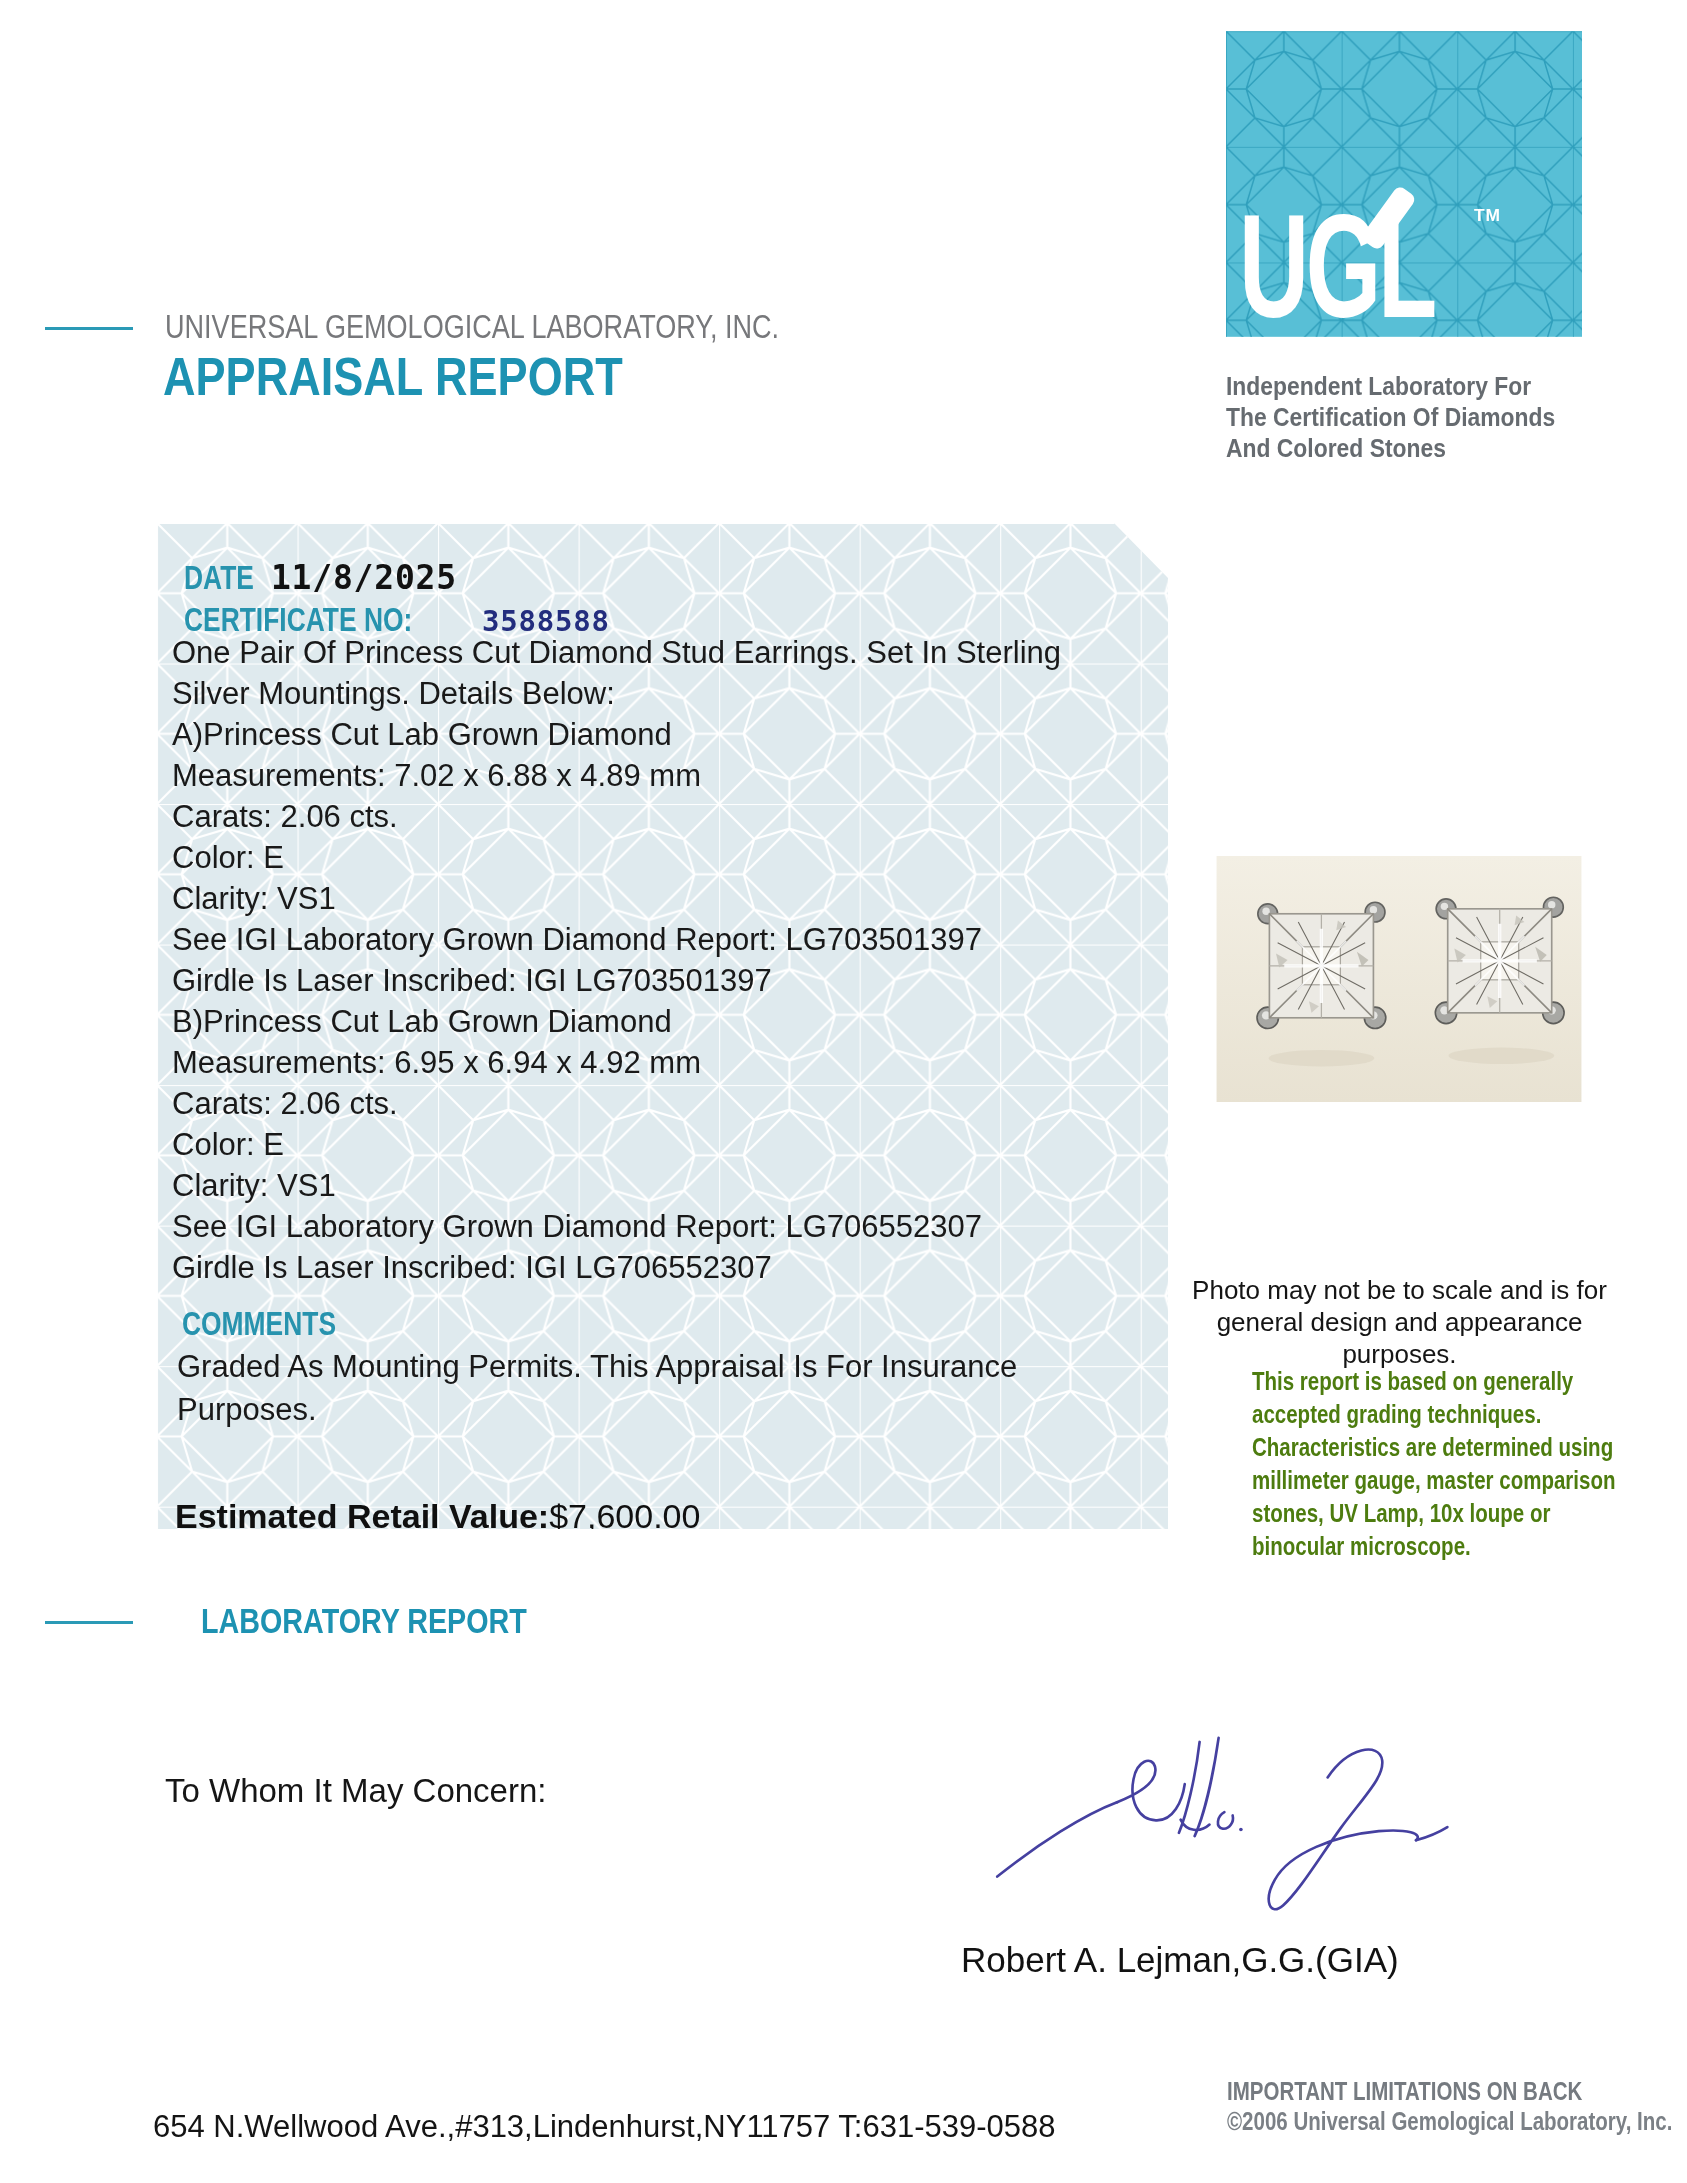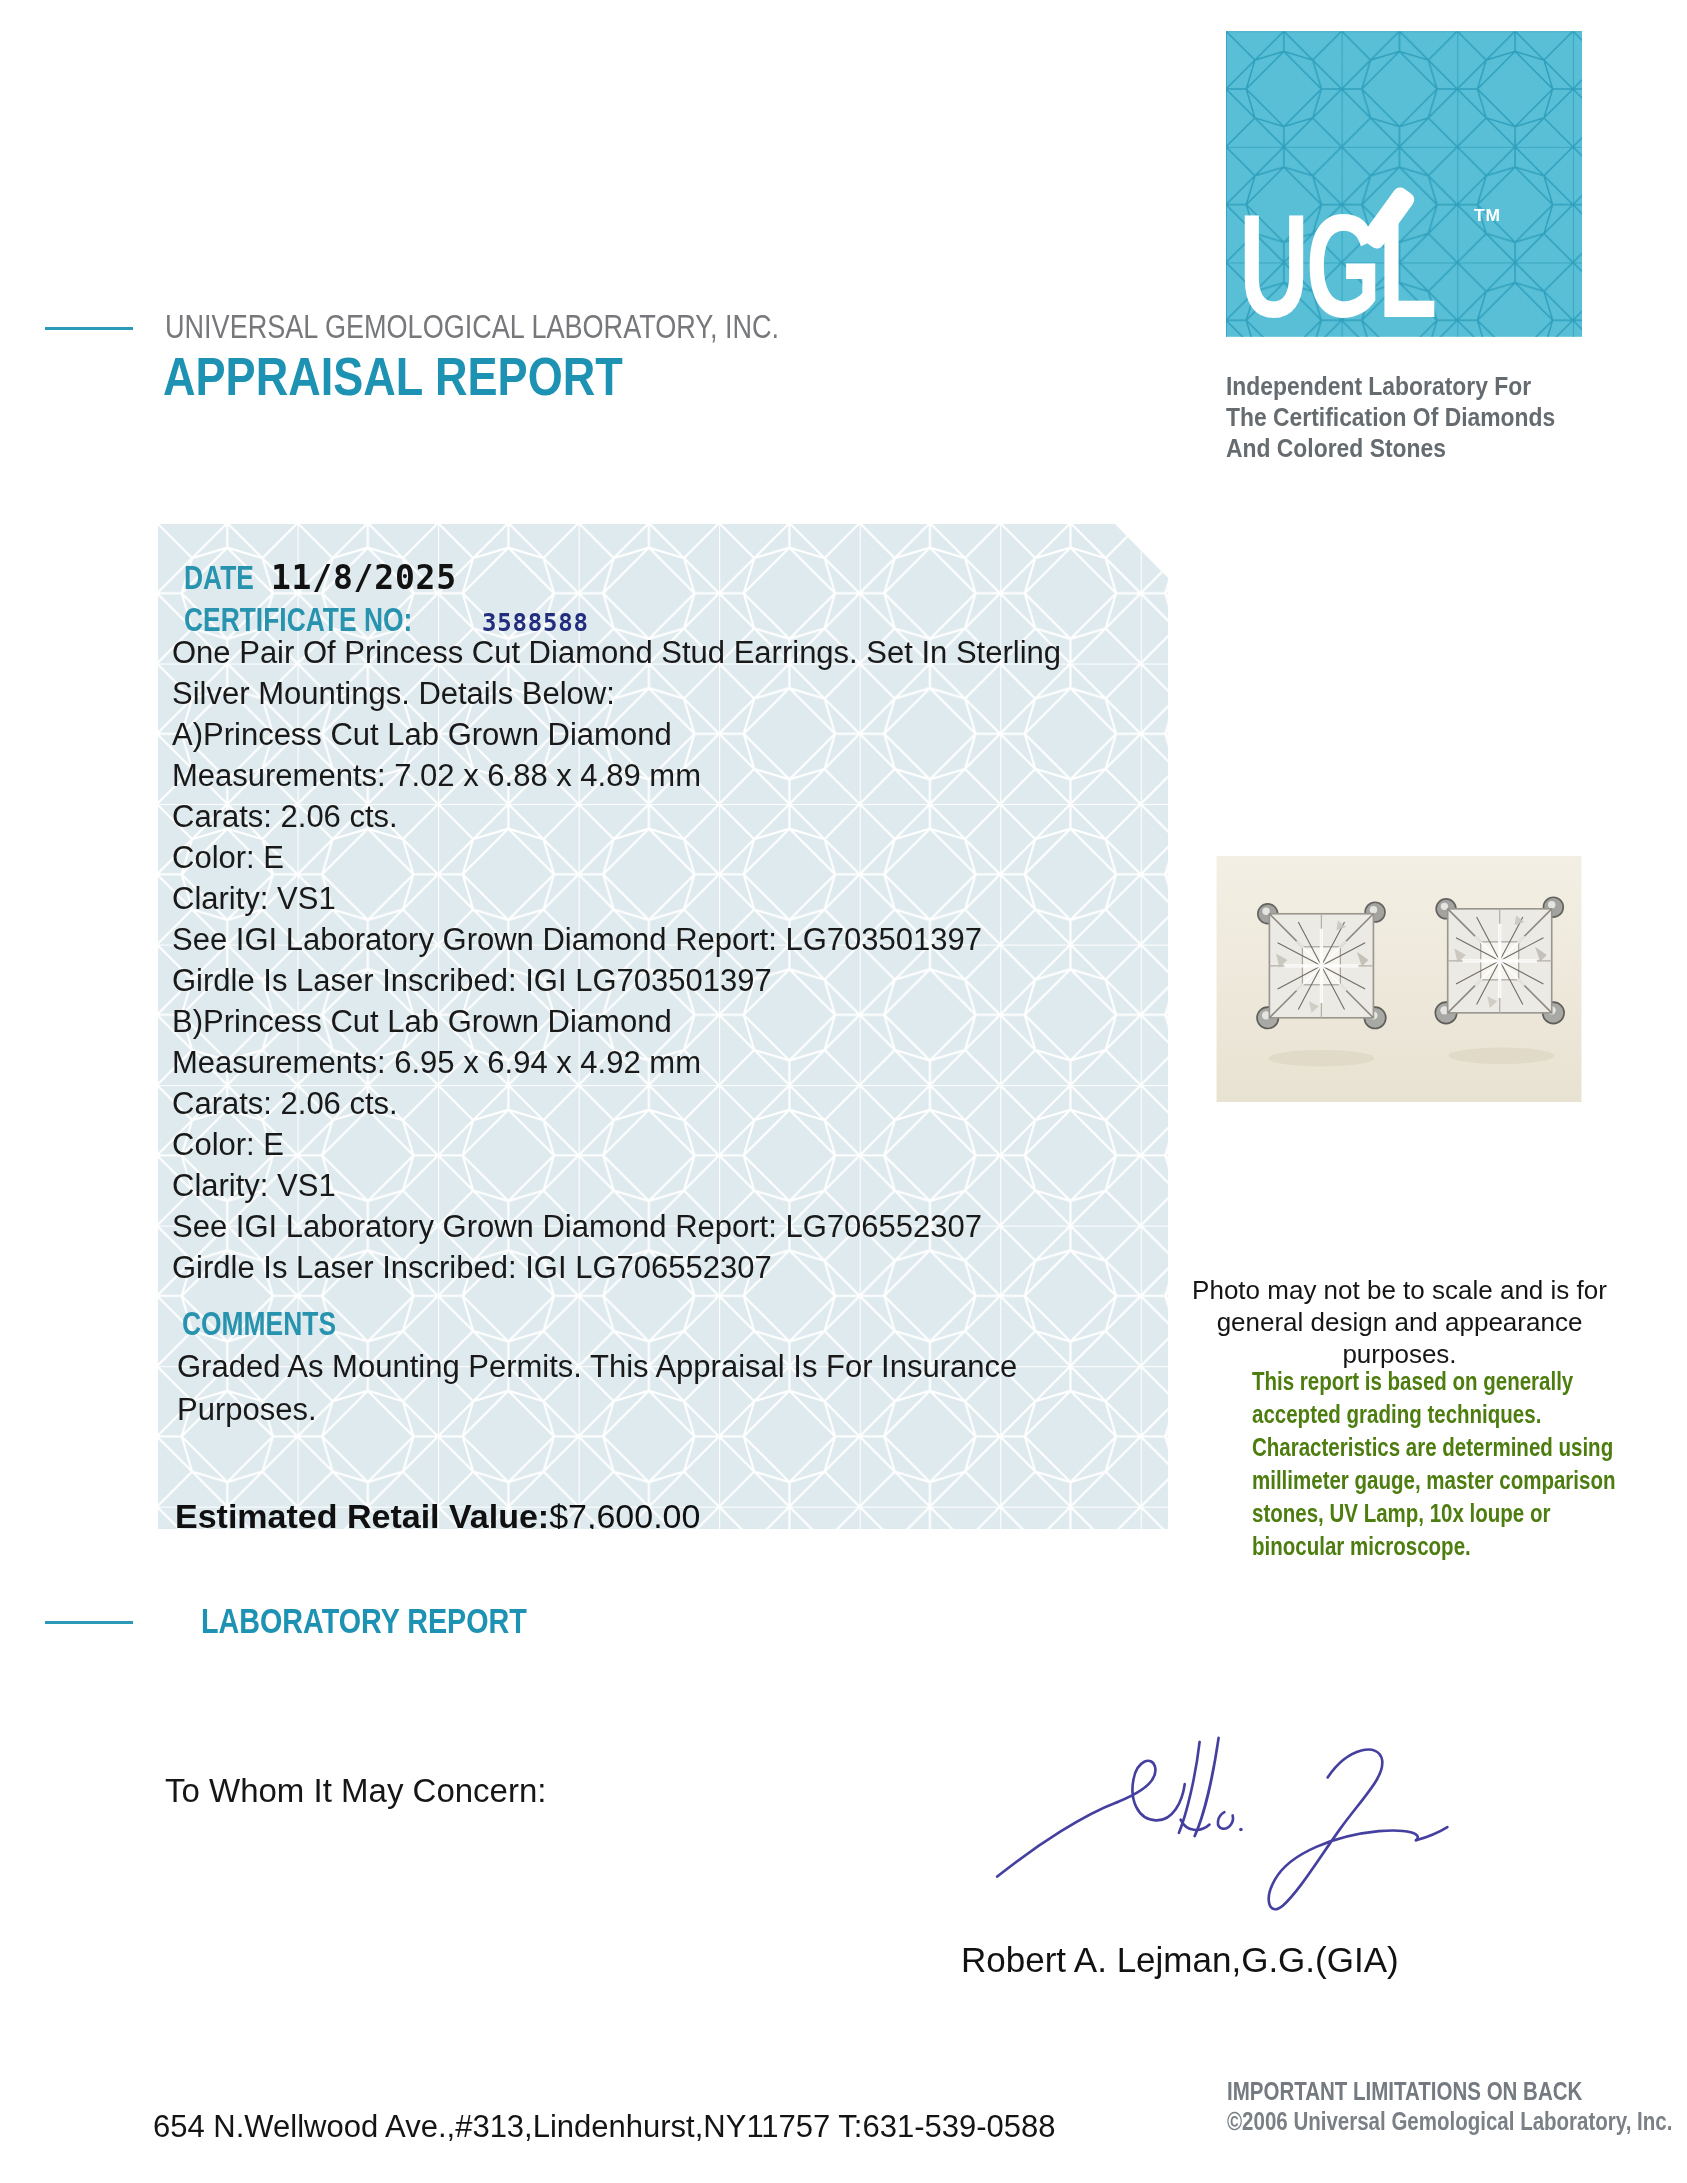--- a/index.html
+++ b/index.html
@@ -32,21 +32,21 @@
     left:157px;top:523px;width:1011px;height:1006px;
     -webkit-clip-path:polygon(0 0, 957px 0, 100% 55px, 100% 100%, 0 100%);
     clip-path:polygon(0 0, 957px 0, 100% 55px, 100% 100%, 0 100%);
   }
   .block svg.pat{position:absolute;left:0;top:0;}
   .lbl{font-weight:700;color:#2793ae;font-size:33px;}
   .mono{font-family:"DejaVu Sans Mono", monospace;font-weight:700;}
   .date-row{left:26.5px;top:35px;}
   .date-val{font-size:33px;color:#121212;letter-spacing:0.8px;}
   .cert-row{left:26.5px;top:78px;}
-  .cert-val{font-size:24px;color:#232d7e;margin-left:13.2px;letter-spacing:0.8px;}
+  .cert-val{font-size:29px;color:#232d7e;margin-left:13.2px;letter-spacing:0.8px;}
   .desc{left:15px;top:109px;font-size:31px;line-height:41px;color:#191919;}
   .comments-label{left:25px;top:782px;font-size:31px;}
   .comments{left:20px;top:822px;font-size:31px;line-height:43px;color:#191919;}
   .value-row{left:18px;top:974px;font-size:34px;color:#101010;}
   .value-label{font-weight:700;}
   .photo{left:1216px;top:856px;width:366px;height:246px;}
   .caption{left:1174px;top:1274px;width:451px;text-align:center;font-size:26px;line-height:32px;color:#151515;}
   .method-note{left:1227px;top:1365px;font-size:25px;line-height:33px;font-weight:700;color:#4d7c0f;margin-left:25px;}
   .lab-heading{left:165px;top:1601px;font-size:35px;font-weight:700;color:#1d92b2;margin-left:36px;}
   .salutation{left:165px;top:1772px;font-size:33px;color:#161616;}

